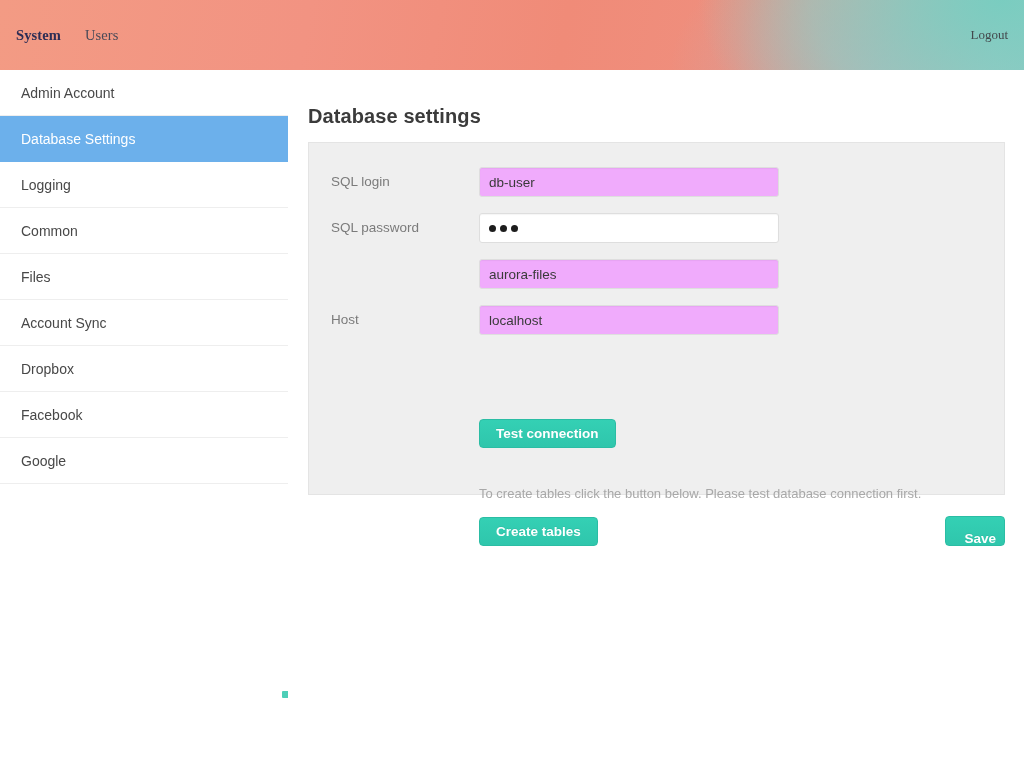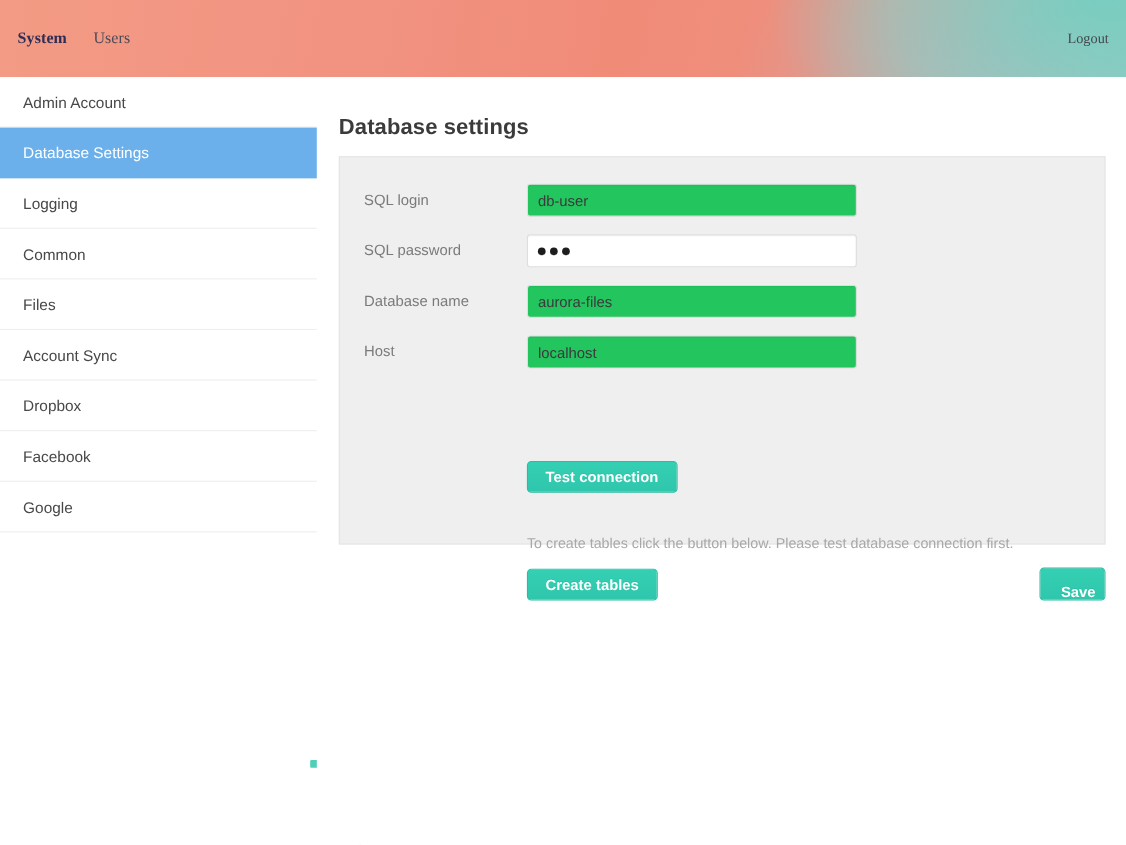--- a/index.html
+++ b/index.html
@@ -159,21 +159,21 @@
   .field-input {
     position: absolute;
     left: 170px;
     top: 0;
     width: 300px;
     height: 30px;
     padding: 0 9px;
     font-family: "Liberation Sans", sans-serif;
     font-size: 13.5px;
     color: #3a3a3a;
-    background: #22c55e;
+    background: #f0abfc;
     border: 1px solid #dedede;
     border-radius: 3px;
     box-shadow: inset 0 1px 1px rgba(0,0,0,0.045);
     outline: none;
   }
   .field-input::placeholder { color: #b5b5b5; }
 
   .pw-dots {
     position: absolute;
     left: 170px;
@@ -285,21 +285,20 @@
       <div class="form-row" style="top:70px;">
         <span class="field-label">SQL password</span>
         <div class="pw-dots">
           <span class="pw-dot"></span>
           <span class="pw-dot"></span>
           <span class="pw-dot"></span>
         </div>
       </div>
 
       <div class="form-row" style="top:116px;">
-        <span class="field-label">Database name</span>
         <input class="field-input" type="text" value="aurora-files" style="">
       </div>
 
       <div class="form-row" style="top:162px;">
         <span class="field-label">Host</span>
         <input class="field-input" type="text" value="localhost" style="">
       </div>
 
       <button class="btn-teal btn-test">Test connection</button>
 

